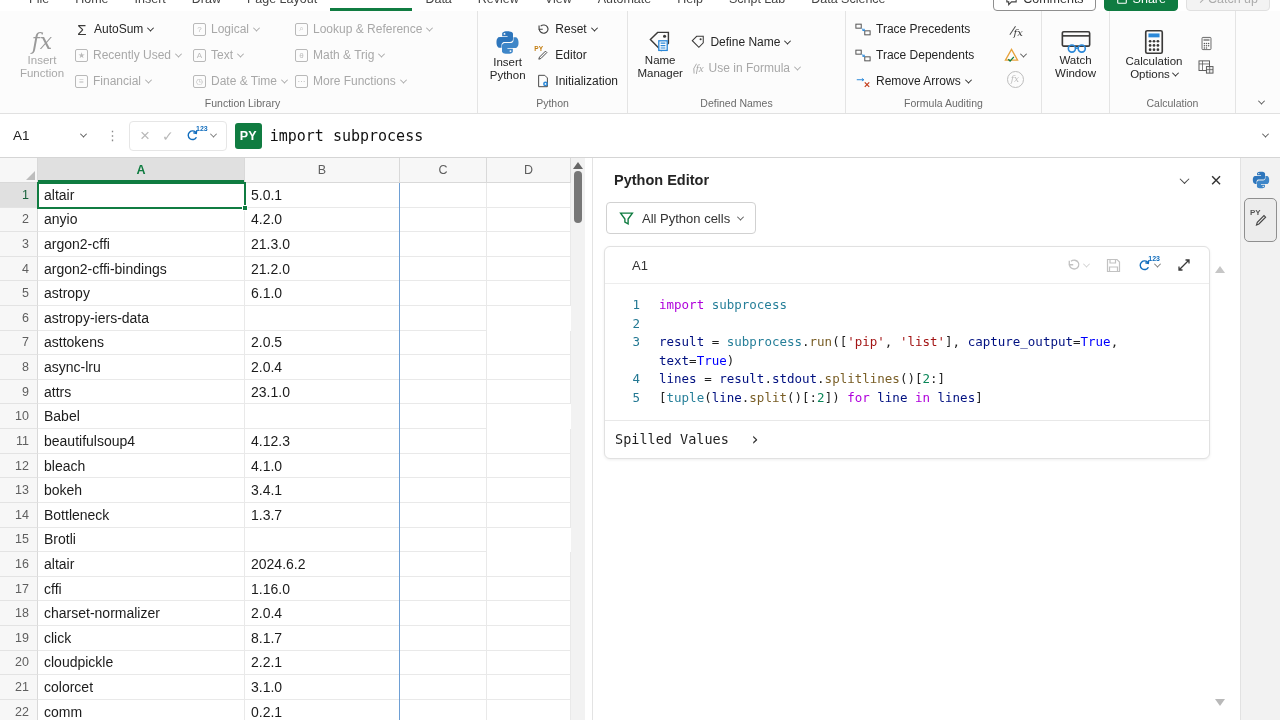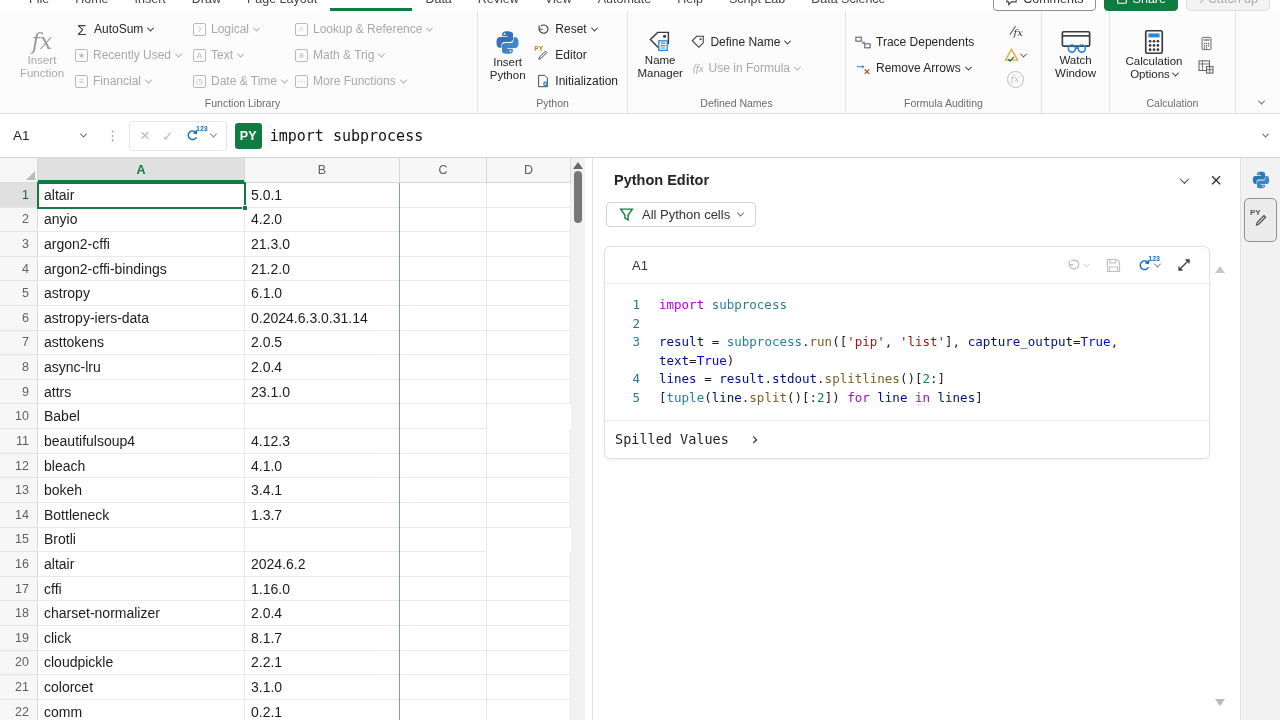--- a/index.html
+++ b/index.html
@@ -84,21 +84,21 @@
   .tri-up{width:0;height:0;border-left:5px solid transparent;border-right:5px solid transparent;
     border-bottom:7px solid #666;margin:4px auto 2px}
   #vthumb{width:8px;height:52px;background:#777;border-radius:4px;margin:2px auto}
 
   
   #pane{position:absolute;left:592px;top:158px;width:648px;bottom:0;background:#fff;border-left:1px solid #E3E3E3}
   .pane-head{display:flex;align-items:center;padding:14px 18px 0 21px}
   .pane-title{font-size:14.5px;font-weight:700;color:#242424}
   .pane-head-icons{margin-left:auto;display:flex;align-items:center;gap:22px;color:#444}
   .pane-x{font-size:20px;line-height:14px;color:#333}
-  .filter-chip{margin:14px 0 0 13px;display:inline-flex;align-items:center;gap:8px;height:25px;
+  .filter-chip{margin:14px 0 0 13px;display:inline-flex;align-items:center;gap:8px;height:32px;
     border:1px solid #D1D1D1;border-radius:4px;background:#fff;padding:0 12px;font-size:13px;color:#333}
   .card{position:absolute;left:11px;top:88px;width:606px;border:1px solid #E1E1E1;border-radius:6px;
     background:#fff;box-shadow:0 1px 3px rgba(0,0,0,.07)}
   .card-head{height:37px;display:flex;align-items:center;border-bottom:1px solid #EDEDED;padding:0 18px 0 27px}
   .cellref{font-size:13px;color:#333}
   .card-icons{margin-left:auto;display:flex;align-items:center;gap:17px}
   .code-area{padding:12px 14px 12px 21px}
   .code-line{display:flex;font-family:"DejaVu Sans Mono",monospace;font-size:12.5px;line-height:18.6px}
   .ln{width:14px;text-align:right;color:#237893;flex:0 0 auto;margin-right:19px}
   .code-text{white-space:pre-wrap;color:#1F1F1F}
@@ -295,20 +295,28 @@
             <span class="chev"></span>
         </div>
       </div>
     </div>
     <div class="rb-label">Defined Names</div>
   </div>
 
   <div class="rb-group" style="width:196px">
     <div class="rb-cols">
       <div class="rb-col" style="width:148px">
+        <div class="rb-small">
+          <svg width="16" height="13" viewBox="0 0 18 14">
+              <rect x="1" y="1" width="6" height="4.5" fill="none" stroke="#505050" stroke-width="1.1"></rect>
+              <rect x="11" y="8.5" width="6" height="4.5" fill="none" stroke="#505050" stroke-width="1.1"></rect>
+              <path d="M7.5 6 L10.7 8.3 M10.7 8.3 l-2.4 -.2 M10.7 8.3 l-.6 -2.2" fill="none" stroke="#2B88D8" stroke-width="1.1"></path>
+            </svg>
+          <span>Trace Precedents</span>
+        </div>
         <div class="rb-small">
           <svg width="16" height="13" viewBox="0 0 18 14">
               <rect x="1" y="1" width="6" height="4.5" fill="none" stroke="#505050" stroke-width="1.1"></rect>
               <rect x="11" y="8.5" width="6" height="4.5" fill="none" stroke="#505050" stroke-width="1.1"></rect>
               <path d="M4 5.8 L7.2 8.1 M7.2 8.1 l-2.4 -.2 M7.2 8.1 l-.6 -2.2" fill="none" stroke="#2B88D8" stroke-width="1.1" transform="translate(3.5,0)"></path>
             </svg>
           <span>Trace Dependents</span>
         </div>
         <div class="rb-small">
           <svg width="16" height="13" viewBox="0 0 18 14">
@@ -482,21 +490,20 @@
       <div class="g-row">
         <div class="g-rowhead">5</div>
         <div class="g-cell">astropy</div>
         <div class="g-cell">6.1.0</div>
         <div class="g-cell"></div>
         <div class="g-cell"></div>
       </div>
       <div class="g-row">
         <div class="g-rowhead">6</div>
         <div class="g-cell">astropy-iers-data</div>
-        <div class="g-cell">0.2024.6.3.0.31.14</div>
         <div class="g-cell"></div>
         <div class="g-cell"></div>
       </div>
       <div class="g-row">
         <div class="g-rowhead">7</div>
         <div class="g-cell">asttokens</div>
         <div class="g-cell">2.0.5</div>
         <div class="g-cell"></div>
         <div class="g-cell"></div>
       </div>

